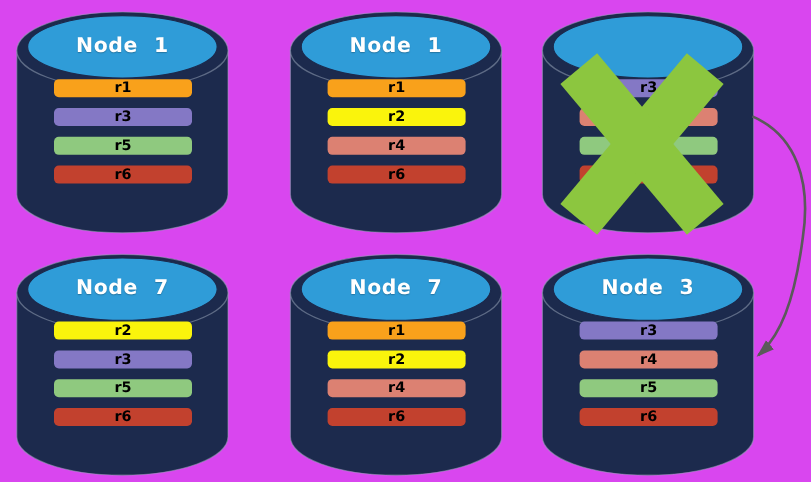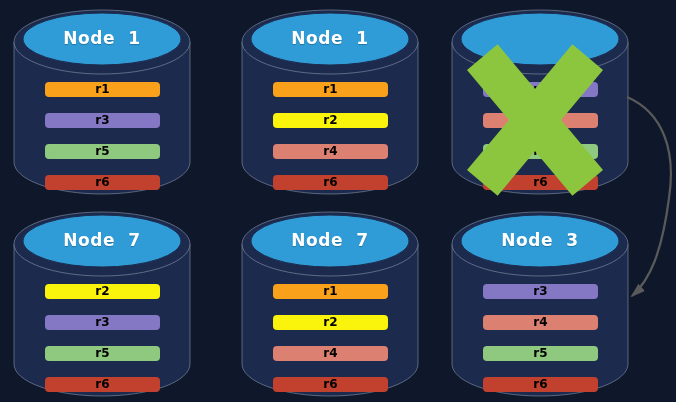--- a/index.html
+++ b/index.html
@@ -1,36 +1,36 @@
 <!DOCTYPE html>
 <html><head>
 <meta charset="utf-8">
 <style>
   html, body { margin: 0; padding: 0; background: #ffffff; }
   .canvas {
     position: relative;
     width: 676px;
     height: 402px;
-    background: #0f172a;
+    background: #d946ef;
     overflow: hidden;
     font-family: "DejaVu Sans", "Liberation Sans", sans-serif;
   }
   .node { position: absolute; width: 180px; height: 196px; }
   .node svg.cyl { position: absolute; left: 0; top: 0; }
   .node .title {
     position: absolute; left: 0; top: 22px; width: 100%;
     text-align: center; color: #ffffff; font-weight: bold;
     font-size: 17px; word-spacing: 7px; letter-spacing: 0.5px;
     text-shadow: 0 1px 1px rgba(0,0,0,0.25);
   }
   .bars { position: absolute; left: 33px; top: 60px; width: 115px; }
   .bar {
     height: 15px; border-radius: 4px; margin-bottom: 9px;
     text-align: center; font-size: 12px; font-weight: bold;
-    color: #000000; line-height: 15px; margin-top: 16px;
+    color: #000000; line-height: 15px;
   }
   .xmark { position: absolute; left: 0; top: 0; width: 180px; height: 196px; }
   .xarm {
     position: absolute; left: 65px; top: 32px;
     width: 40px; height: 164px;
   }
   .xarm.a { transform: rotate(40deg); }
   .xarm.b { transform: rotate(-40deg); }
   .arrow-svg { position: absolute; left: 0; top: 0; pointer-events: none; }
 </style>

